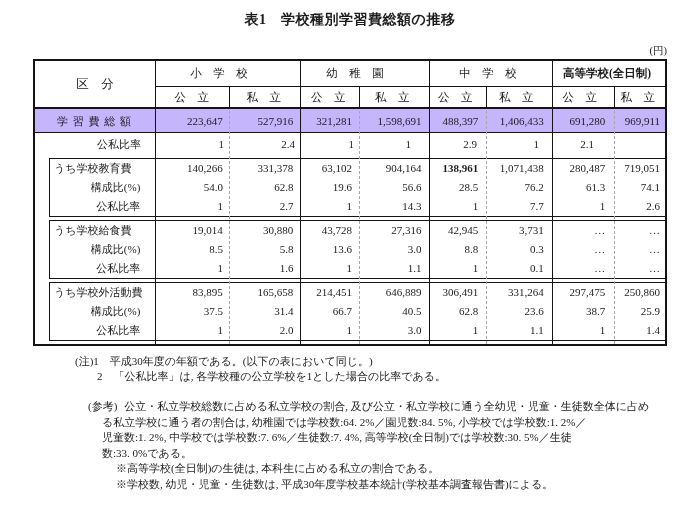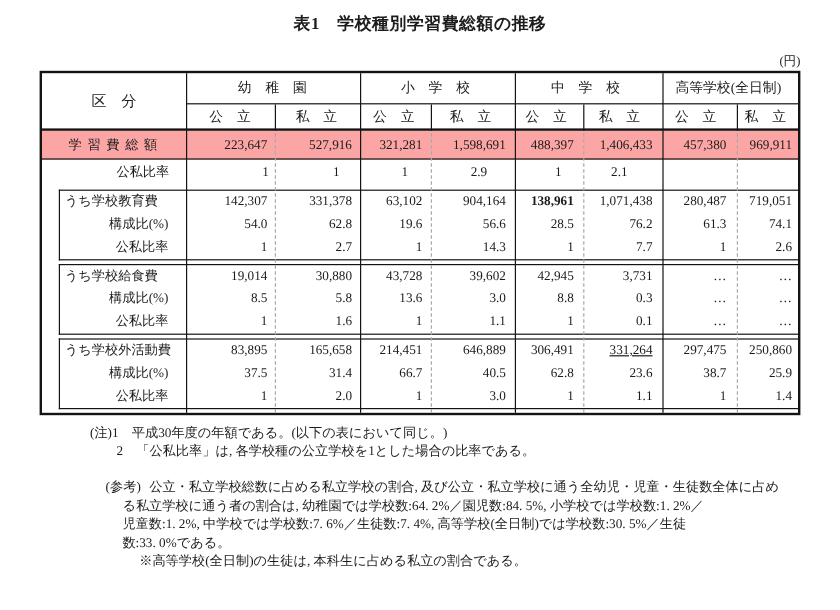--- a/index.html
+++ b/index.html
@@ -13,21 +13,21 @@
 
   .thead { position:relative; height:48px; border-bottom:2px solid #141414; }
   .corner { position:absolute; left:0; top:0; width:120px; height:100%;
             display:flex; align-items:center; justify-content:center; font-size:12.5px; }
   .hgroups { position:absolute; left:120px; right:0; top:0; height:26px;
              display:flex; border-bottom:1px solid #141414; }
   .hsubs   { position:absolute; left:120px; right:0; top:26px; bottom:0; display:flex; }
   .hcell { display:flex; align-items:center; justify-content:center; font-size:11.5px; }
 
   .trow { display:flex; }
-  .grayrow { background:#fca5a5; border-bottom:1px solid #141414; }
+  .grayrow { background:#c4b5fd; border-bottom:1px solid #141414; }
   .cell { font-size:11px; overflow:hidden; white-space:nowrap; }
   .lab.right  { text-align:right; padding-right:14px; }
   .lab.left   { padding-left:4px; }
   .lab.center { text-align:center; letter-spacing:1px; }
   .num { text-align:right; padding-right:5px; }
 
   .block { margin:3px 0 3px 14px; border:1px solid #141414; border-right:none; }
 
   .vl  { position:absolute; width:0; border-left:1px solid #141414; pointer-events:none; }
   .vld { position:absolute; width:0; border-left:1px dashed #a9a9a9; pointer-events:none; }
@@ -45,24 +45,24 @@
 </head>
 <body>
 
 <div class="title">表1　学校種別学習費総額の推移</div>
 <div class="unit">(円)</div>
 
 <div class="table">
   <div class="thead">
     <div class="corner">区　分</div>
     <div class="hgroups">
+        <div class="hcell" style="width: 129px;">小　学　校</div>
         <div class="hcell" style="width: 145px;">幼　稚　園</div>
-        <div class="hcell" style="width: 129px;">小　学　校</div>
         <div class="hcell" style="width: 123px;">中　学　校</div>
-        <div class="hcell" style="width: 117px;">高等学校(全日制)</div>
+        <div class="hcell" style="width: 117px; font-weight: bold;">高等学校(全日制)</div>
       </div>
     <div class="hsubs">
         <div class="hcell" style="width: 74px;">公　立</div>
         <div class="hcell" style="width: 71px;">私　立</div>
         <div class="hcell" style="width: 59px;">公　立</div>
         <div class="hcell" style="width: 70px;">私　立</div>
         <div class="hcell" style="width: 57px;">公　立</div>
         <div class="hcell" style="width: 66px;">私　立</div>
         <div class="hcell" style="width: 62px;">公　立</div>
         <div class="hcell" style="width: 55px;">私　立</div>
@@ -70,36 +70,37 @@
   </div>
   <div id="tbody">
       <div class="trow grayrow" style="height: 24px; line-height: 24px;">
         <div class="cell lab center" style="width: 120px;">学 習 費 総 額</div>
         <div class="cell num" style="width: 74px;">223,647</div>
         <div class="cell num" style="width: 71px;">527,916</div>
         <div class="cell num" style="width: 59px;">321,281</div>
         <div class="cell num" style="width: 70px;">1,598,691</div>
         <div class="cell num" style="width: 57px;">488,397</div>
         <div class="cell num" style="width: 66px;">1,406,433</div>
-        <div class="cell num" style="width: 62px;">457,380</div>
+        <div class="cell num" style="width: 62px;">691,280</div>
         <div class="cell num" style="width: 55px;">969,911</div>
       </div>
       <div class="trow" style="height: 22px; line-height: 22px;">
         <div class="cell lab right" style="width: 120px;">公私比率</div>
         <div class="cell num" style="width: 74px;">1</div>
+        <div class="cell num" style="width: 71px;">2.4</div>
         <div class="cell num" style="width: 59px;">1</div>
         <div class="cell num" style="width: 57px;">1</div>
         <div class="cell num" style="width: 66px;">2.9</div>
         <div class="cell num" style="width: 62px;">1</div>
         <div class="cell num" style="width: 55px;">2.1</div>
       </div>
       <div class="block">
         <div class="trow" style="height: 19px; line-height: 19px;">
           <div class="cell lab left" style="width: 105px;">うち学校教育費</div>
-          <div class="cell num" style="width: 74px;">142,307</div>
+          <div class="cell num" style="width: 74px;">140,266</div>
           <div class="cell num" style="width: 71px;">331,378</div>
           <div class="cell num" style="width: 59px;">63,102</div>
           <div class="cell num" style="width: 70px;">904,164</div>
           <div class="cell num" style="width: 57px; font-weight: bold;">138,961</div>
           <div class="cell num" style="width: 66px;">1,071,438</div>
           <div class="cell num" style="width: 62px;">280,487</div>
           <div class="cell num" style="width: 55px;">719,051</div>
         </div>
         <div class="trow" style="height: 19px; line-height: 19px;">
           <div class="cell lab right" style="width: 105px;">構成比(%)</div>
@@ -123,21 +124,21 @@
           <div class="cell num" style="width: 62px;">1</div>
           <div class="cell num" style="width: 55px;">2.6</div>
         </div>
       </div>
       <div class="block">
         <div class="trow" style="height: 19px; line-height: 19px;">
           <div class="cell lab left" style="width: 105px;">うち学校給食費</div>
           <div class="cell num" style="width: 74px;">19,014</div>
           <div class="cell num" style="width: 71px;">30,880</div>
           <div class="cell num" style="width: 59px;">43,728</div>
-          <div class="cell num" style="width: 70px;">39,602</div>
+          <div class="cell num" style="width: 70px;">27,316</div>
           <div class="cell num" style="width: 57px;">42,945</div>
           <div class="cell num" style="width: 66px;">3,731</div>
           <div class="cell num" style="width: 62px;">…</div>
           <div class="cell num" style="width: 55px;">…</div>
         </div>
         <div class="trow" style="height: 19px; line-height: 19px;">
           <div class="cell lab right" style="width: 105px;">構成比(%)</div>
           <div class="cell num" style="width: 74px;">8.5</div>
           <div class="cell num" style="width: 71px;">5.8</div>
           <div class="cell num" style="width: 59px;">13.6</div>
@@ -160,21 +161,21 @@
         </div>
       </div>
       <div class="block">
         <div class="trow" style="height: 19px; line-height: 19px;">
           <div class="cell lab left" style="width: 105px;">うち学校外活動費</div>
           <div class="cell num" style="width: 74px;">83,895</div>
           <div class="cell num" style="width: 71px;">165,658</div>
           <div class="cell num" style="width: 59px;">214,451</div>
           <div class="cell num" style="width: 70px;">646,889</div>
           <div class="cell num" style="width: 57px;">306,491</div>
-          <div class="cell num" style="width: 66px; text-decoration: underline;">331,264</div>
+          <div class="cell num" style="width: 66px;">331,264</div>
           <div class="cell num" style="width: 62px;">297,475</div>
           <div class="cell num" style="width: 55px;">250,860</div>
         </div>
         <div class="trow" style="height: 19px; line-height: 19px;">
           <div class="cell lab right" style="width: 105px;">構成比(%)</div>
           <div class="cell num" style="width: 74px;">37.5</div>
           <div class="cell num" style="width: 71px;">31.4</div>
           <div class="cell num" style="width: 59px;">66.7</div>
           <div class="cell num" style="width: 70px;">40.5</div>
           <div class="cell num" style="width: 57px;">62.8</div>
@@ -218,13 +219,14 @@
 
 <div class="ref">
   <div class="l1">
     <span class="lbl">(参考)</span>
     <span>公立・私立学校総数に占める私立学校の割合, 及び公立・私立学校に通う全幼児・児童・生徒数全体に占め</span>
   </div>
   <div class="cont">る私立学校に通う者の割合は, 幼稚園では学校数:64. 2%／園児数:84. 5%, 小学校では学校数:1. 2%／</div>
   <div class="cont">児童数:1. 2%, 中学校では学校数:7. 6%／生徒数:7. 4%, 高等学校(全日制)では学校数:30. 5%／生徒</div>
   <div class="cont">数:33. 0%である。</div>
   <div class="sub">※高等学校(全日制)の生徒は, 本科生に占める私立の割合である。</div>
+  <div class="sub">※学校数, 幼児・児童・生徒数は, 平成30年度学校基本統計(学校基本調査報告書)による。</div>
 </div>
 
 </body></html>

